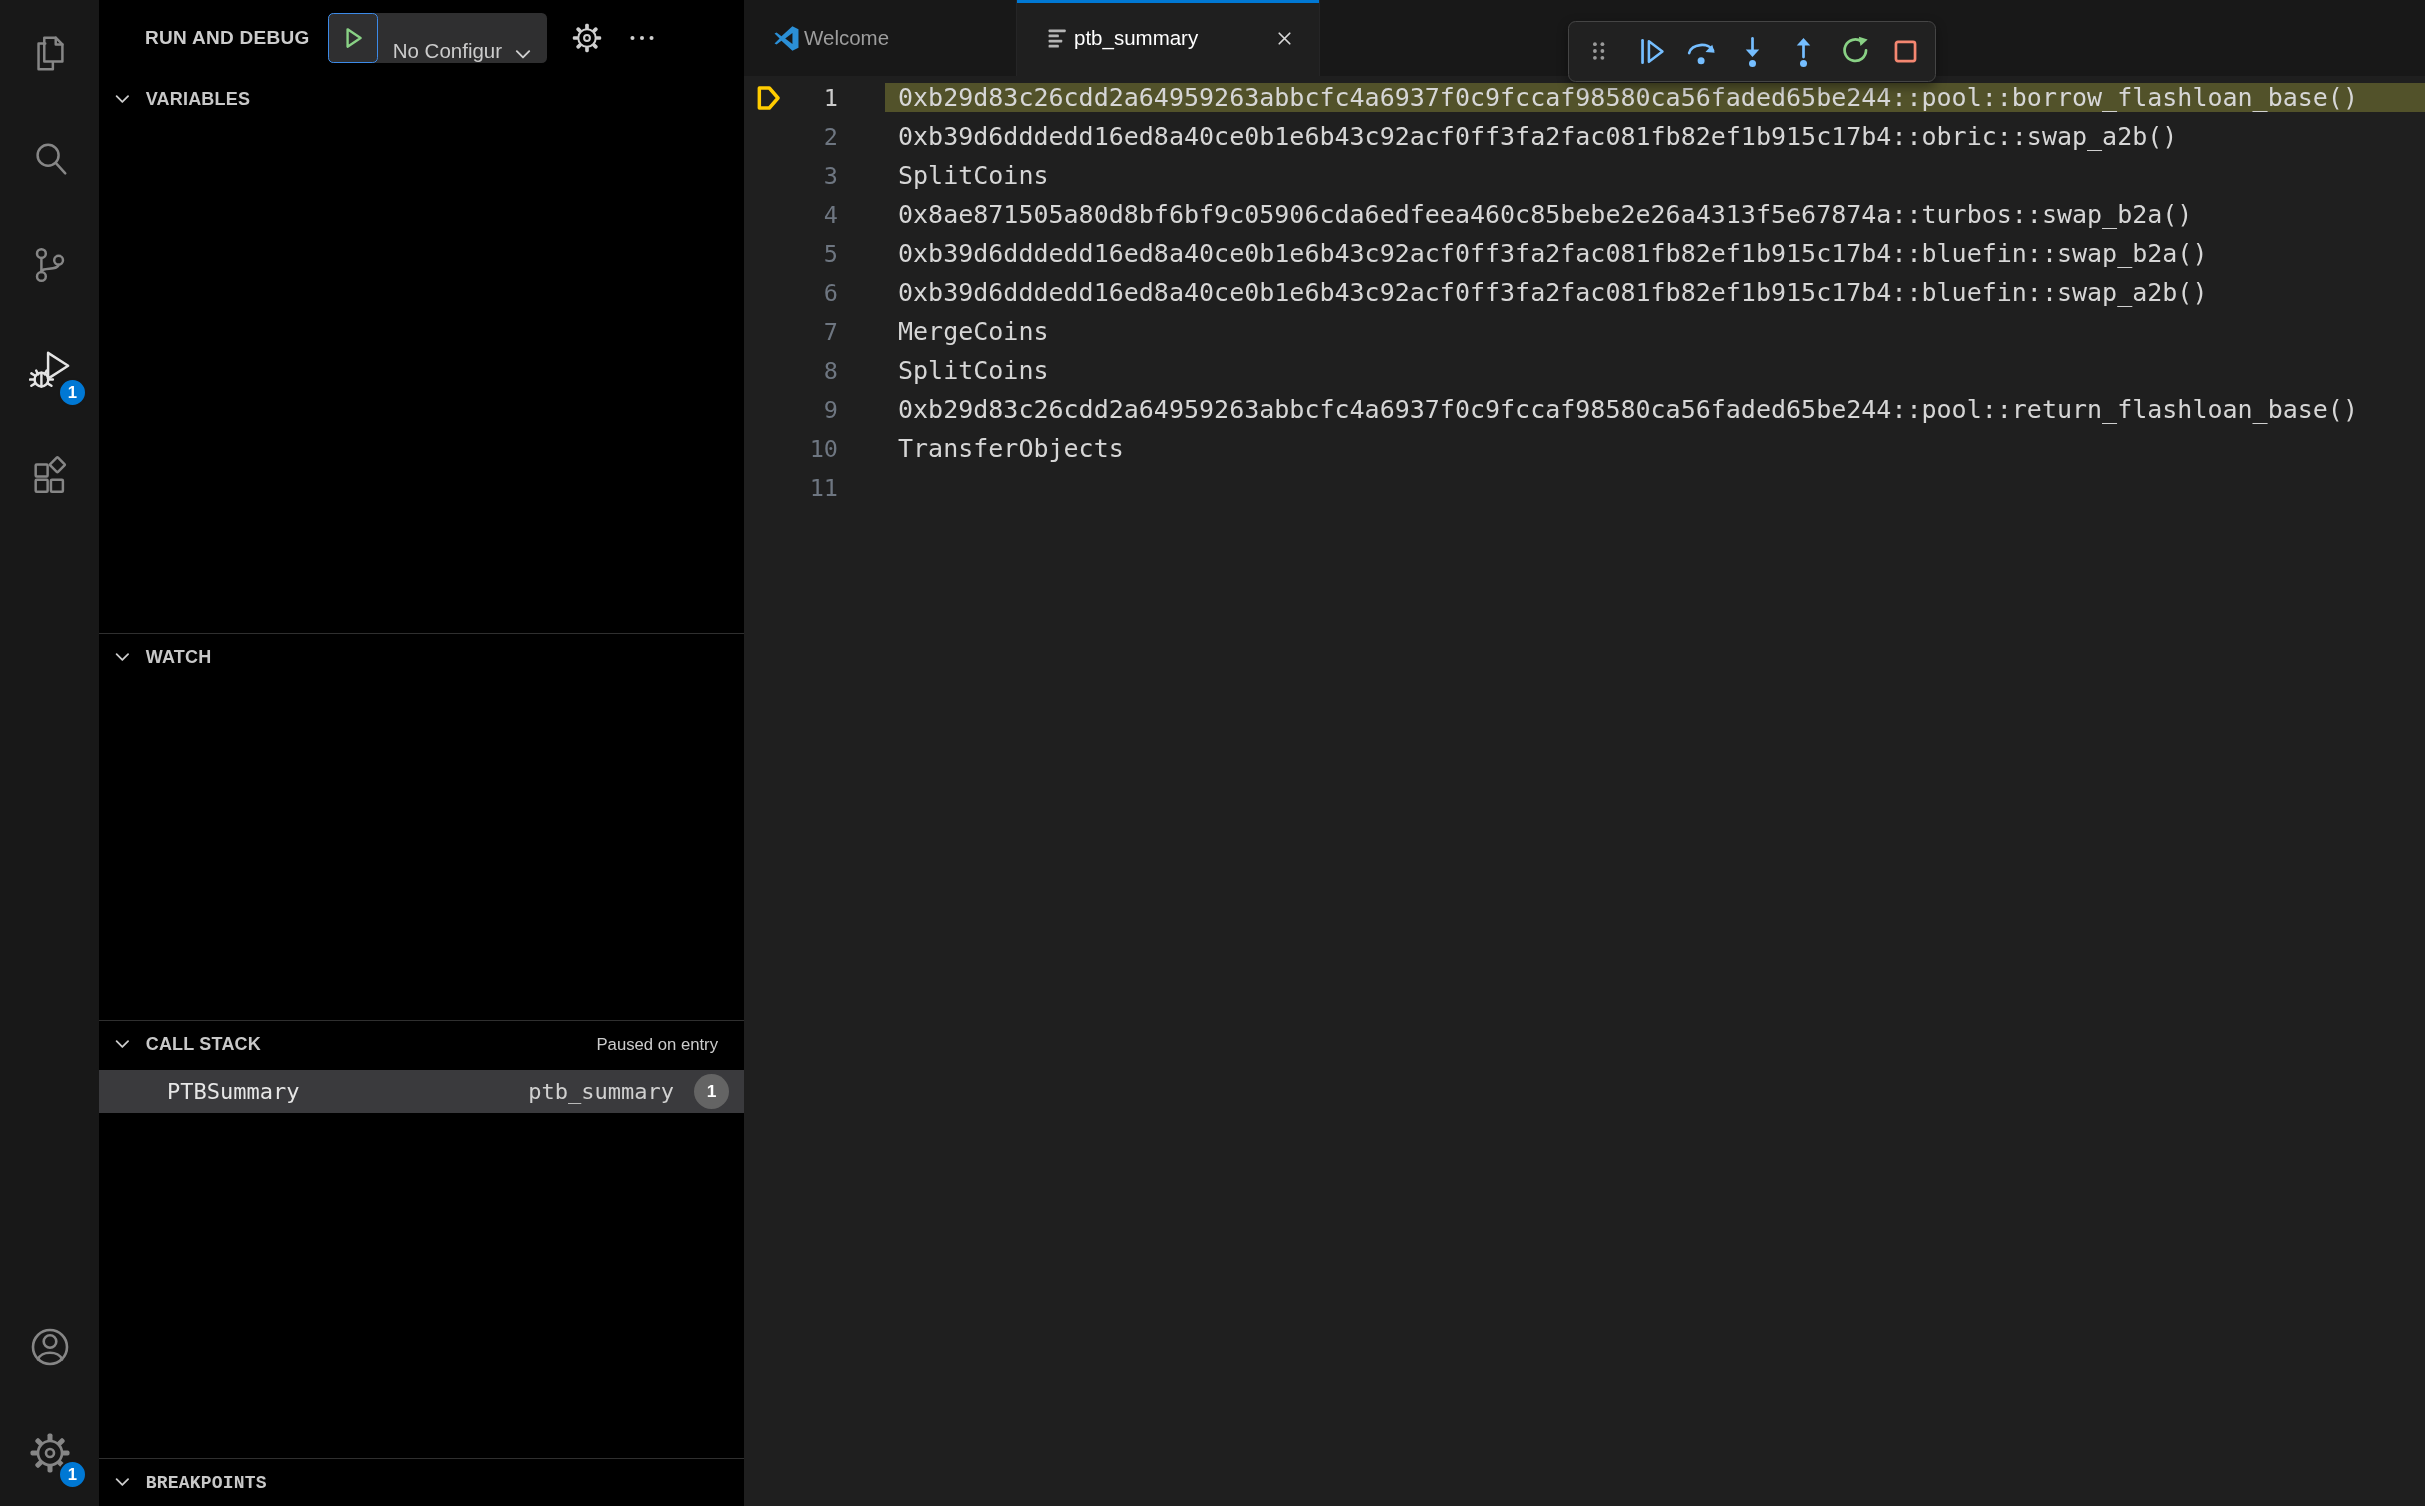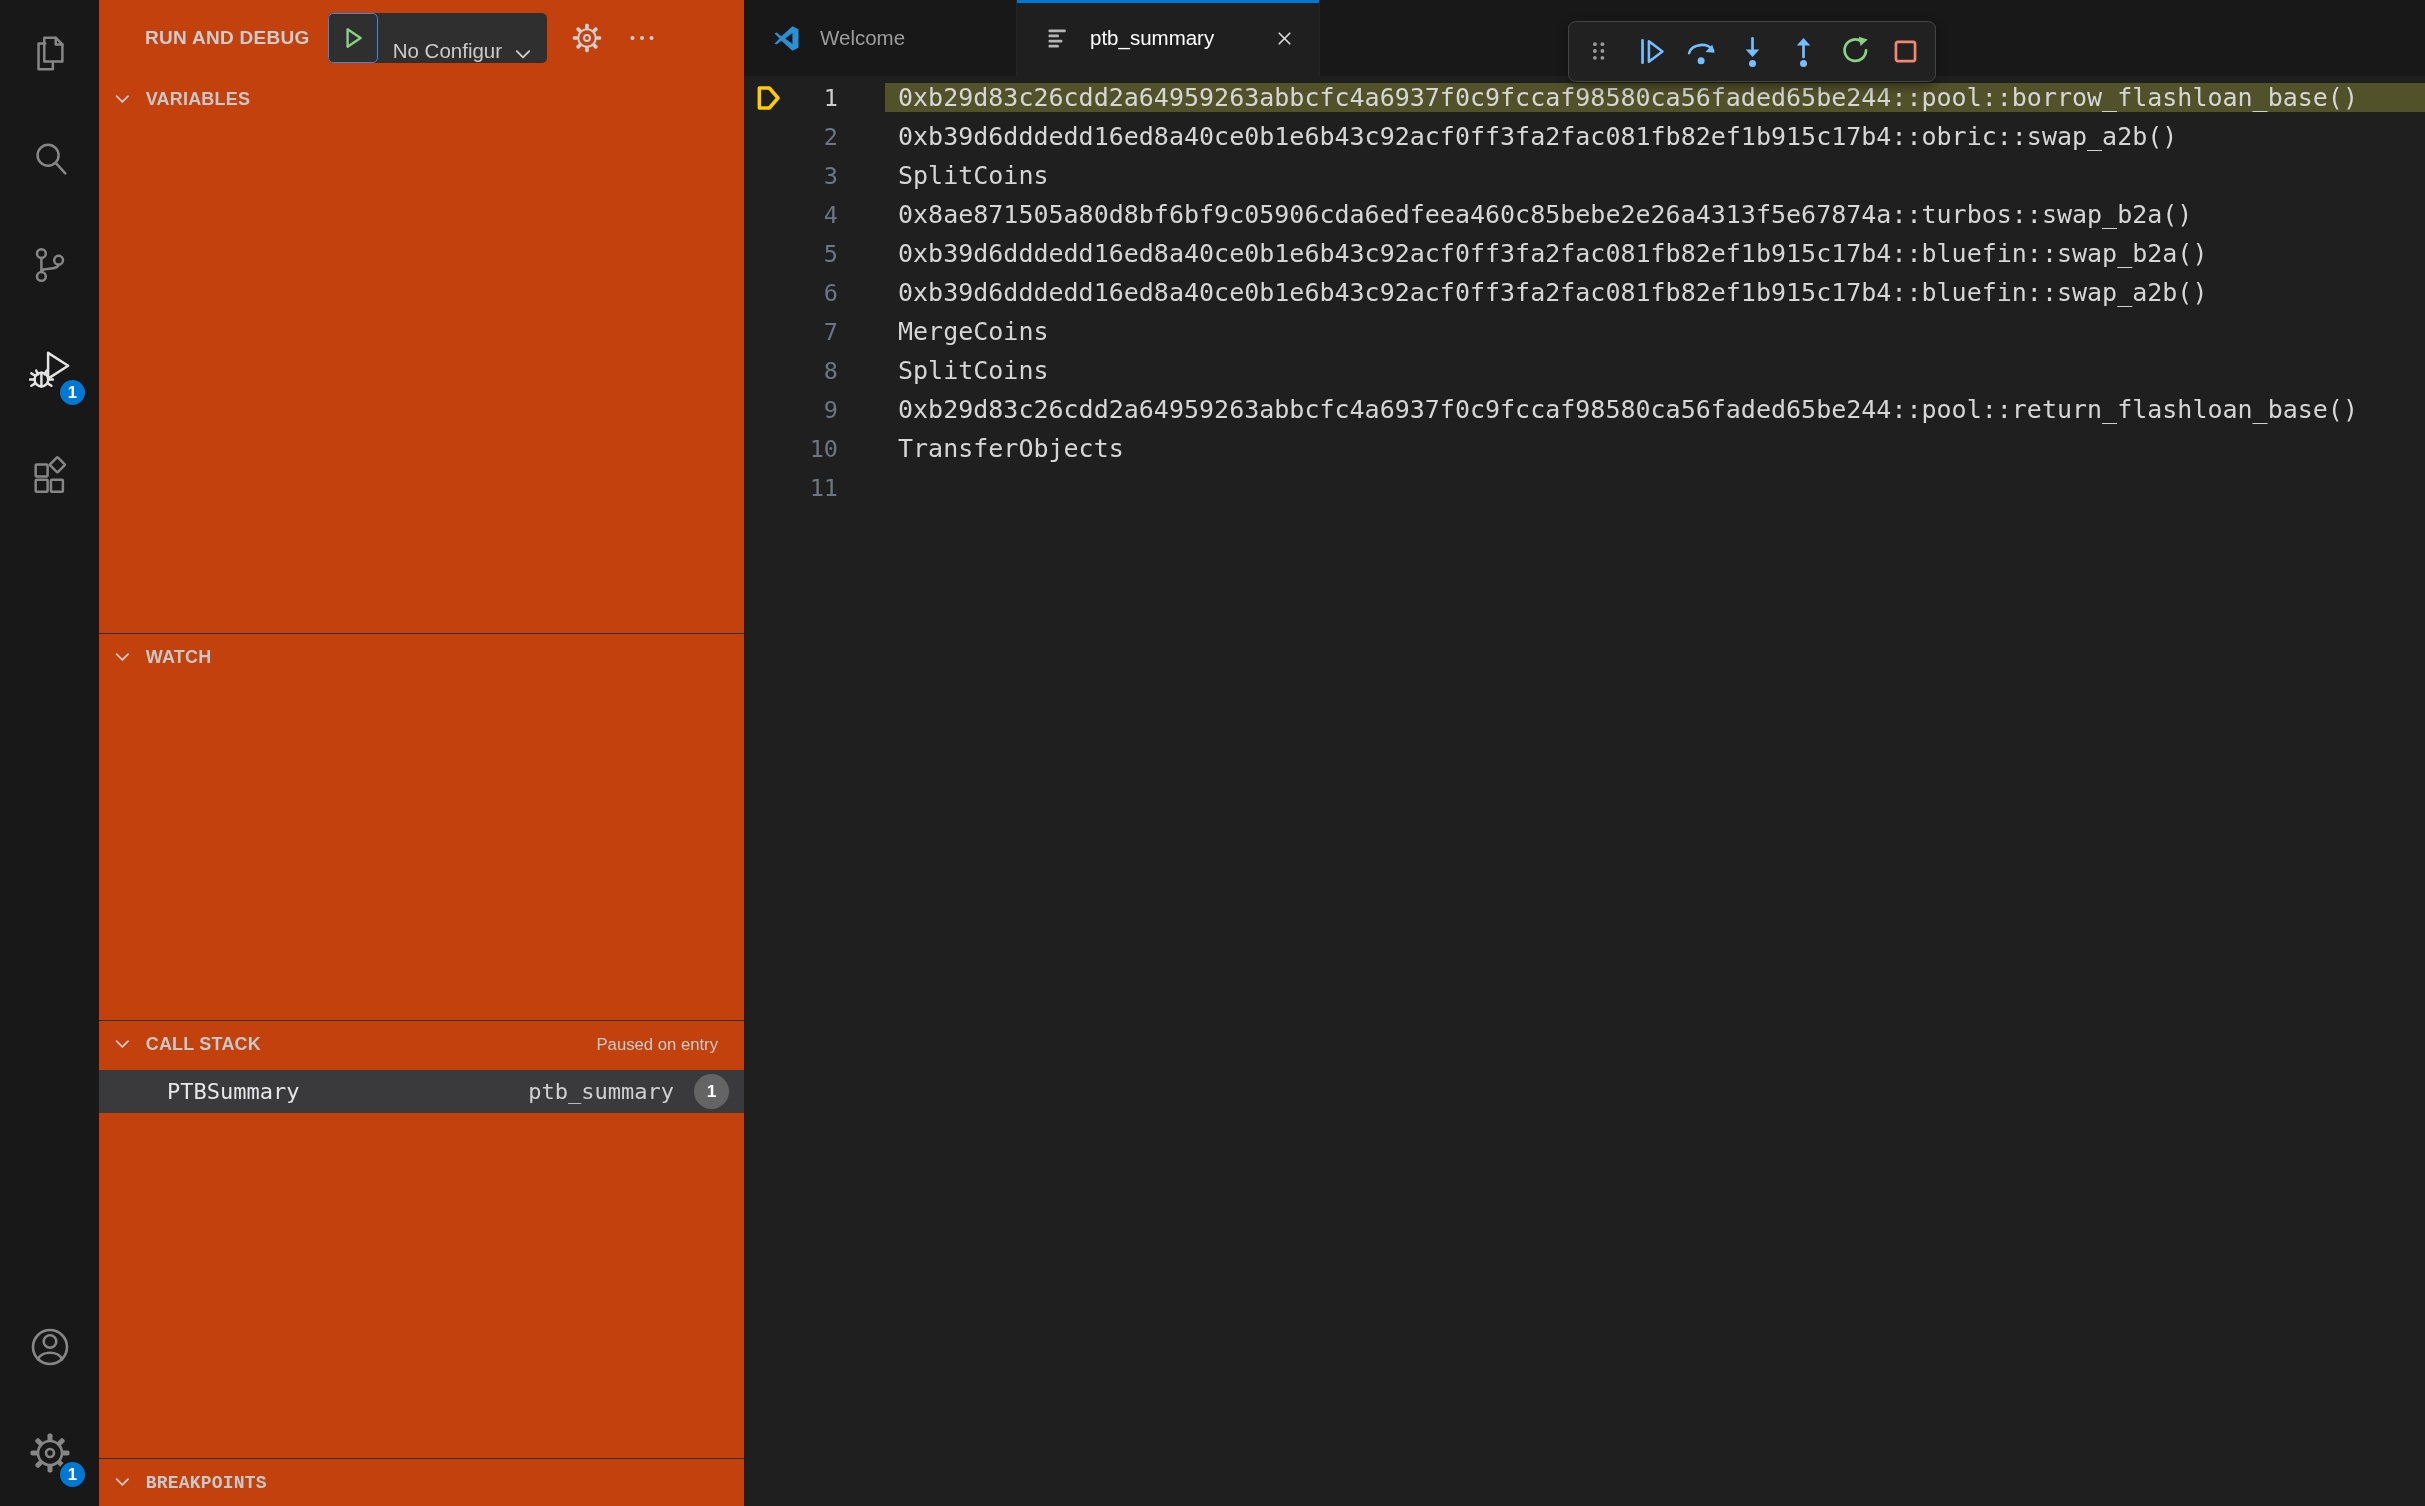--- a/index.html
+++ b/index.html
@@ -12,21 +12,21 @@
   .ab-group{display:flex;flex-direction:column;width:100%;}
   .ab-bottom{margin-top:auto;}
   .ab-item{position:relative;width:99px;height:106px;display:flex;align-items:center;justify-content:center;cursor:pointer;}
   .ab-item svg{stroke:#868686;fill:none;stroke-width:2.6;stroke-linecap:round;stroke-linejoin:round;}
   .ab-item.active svg{stroke:#e4e4e4;}
   .ab-badge{position:absolute;right:12px;bottom:16.7px;min-width:29px;height:29px;border-radius:14.4px;
             background:#0078d4;color:#ffffff;font-size:16.7px;font-weight:700;
             display:flex;align-items:center;justify-content:center;border:2.3px solid #181818;box-sizing:border-box;}
 
   
-  .sidebar{position:absolute;left:99px;top:0;width:645px;height:100%;background:#c2410c;border-right:0.8px solid #2b2b2b;}
+  .sidebar{position:absolute;left:99px;top:0;width:645px;height:100%;background:#000000;border-right:0.8px solid #2b2b2b;}
   .sidebar-header{height:76px;display:flex;align-items:center;padding-left:46px;}
   .sidebar-title{font-size:19px;font-weight:600;color:#cccccc;letter-spacing:0.3px;white-space:nowrap;}
   .config-control{margin-left:18px;display:flex;height:50px;background:#2f2f30;border-radius:5.3px;}
   .play-btn{width:50px;height:50px;box-sizing:border-box;border:1.9px solid #3c8ae8;border-radius:5.3px;
             display:flex;align-items:center;justify-content:center;cursor:pointer;background:#2f2f30;}
   .config-dd{display:flex;align-items:flex-end;gap:12px;padding:0 15px 0 15px;cursor:pointer;}
   .config-dd-label{font-size:20.5px;color:#cccccc;white-space:nowrap;}
   .hdr-icon{margin-left:24px;display:flex;align-items:center;justify-content:center;cursor:pointer;}
 
   .sidebar-body{position:absolute;left:0;right:0;top:76px;bottom:0;display:flex;flex-direction:column;}
@@ -41,21 +41,21 @@
   .stack-row{height:43px;margin-top:1.5px;background:#3a3a3d;display:flex;align-items:center;
              padding:0 15px 0 68px;cursor:pointer;justify-content:flex-end;}
   .stack-name{font-family:"DejaVu Sans Mono",monospace;font-size:22px;color:#e6e6e6;}
   .stack-file{margin-left:auto;font-family:"DejaVu Sans Mono",monospace;font-size:22px;color:#d0d0d0;}
   .stack-badge{margin-left:20px;width:35px;height:35px;border-radius:50%;background:#646464;color:#ffffff;
                font-size:17.4px;font-weight:600;display:flex;align-items:center;justify-content:center;}
 
   
   .editor-area{position:absolute;left:744px;top:0;right:0;height:100%;background:#1f1f1f;}
   .tabbar{height:76px;background:#181818;display:flex;}
-  .tab{box-sizing:border-box;display:flex;align-items:center;gap:20px;padding:0 21px 0 29px;
+  .tab{box-sizing:border-box;display:flex;align-items:center;gap:4px;padding:0 21px 0 29px;
        font-size:20.5px;border-right:0.8px solid #252526;position:relative;cursor:pointer;background:#181818;}
   .tab-welcome{min-width:273px;color:#9d9d9d;}
   .tab-active{min-width:303px;background:#1f1f1f;color:#ffffff;}
   .tab-active::before{content:'';position:absolute;left:0;right:0;top:0;height:3px;background:#0078d4;}
   .tab-close{margin-left:auto;display:flex;align-items:center;justify-content:center;width:27px;height:27px;border-radius:4.6px;}
   .tabbar-rest{flex:1;background:#181818;}
 
   .editor{position:absolute;left:0;right:0;top:76px;bottom:0;padding-top:2.3px;
           font-family:"DejaVu Sans Mono",monospace;font-size:25px;color:#d6d6d6;}
   .code-row{display:flex;align-items:center;height:39px;}

